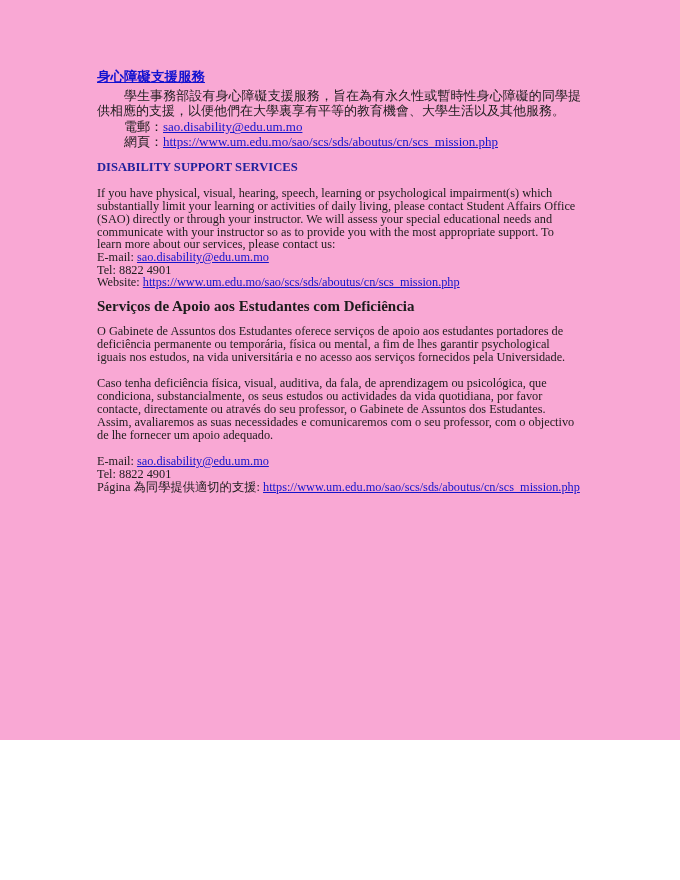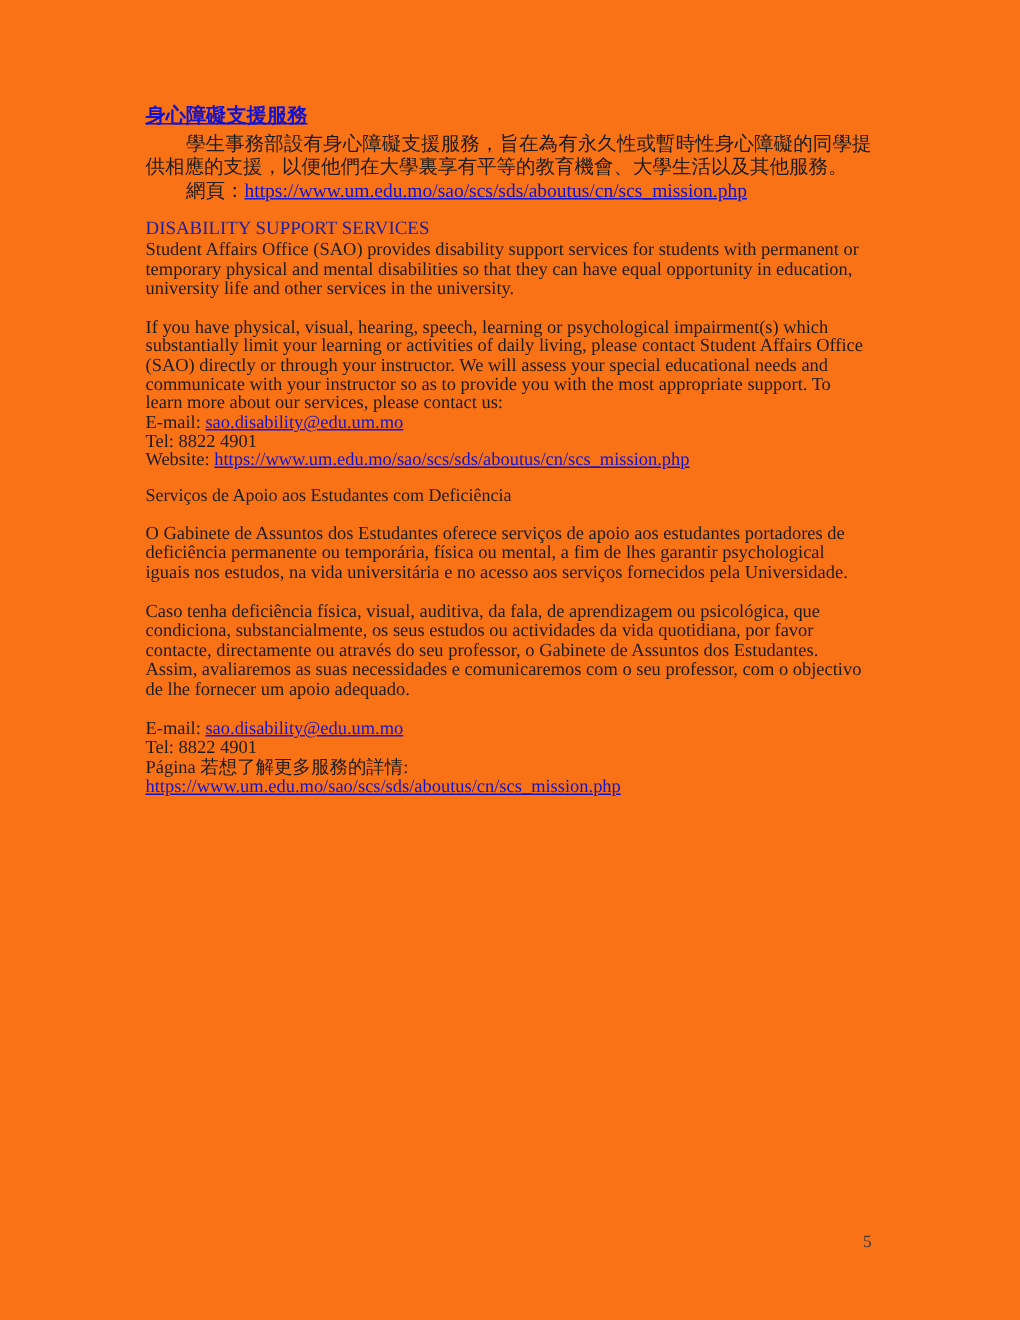--- a/index.html
+++ b/index.html
@@ -3,22 +3,22 @@
 <meta charset="utf-8">
 <style>
   html, body {
     margin: 0;
     padding: 0;
     background: #ffffff;
   }
   .page {
     position: relative;
     width: 680px;
-    height: 880px;
-    background: #f97316;
+    height: 740px;
+    background: #f9a8d4;
     overflow: hidden;
     font-family: "Liberation Serif", "DejaVu Serif", serif;
     color: #1c1c1c;
   }
   .content {
     position: absolute;
     left: 97px;
     top: 69px;
     width: 484px;
   }
@@ -54,37 +54,37 @@
   
   .en-section {
     margin-top: 10px;
     font-size: 12.3px;
     line-height: 12.7px;
   }
   .en-title {
     margin: 12px 0 1px 0;
     font-size: 12.6px;
     line-height: 13px;
-    font-weight: normal;
+    font-weight: bold;
     color: #21219c;
   }
   .en-para { margin: 0; }
   .en-para.second { margin-top: 13px; }
   .en-section .contact-line { line-height: 12.7px; }
 
   .pt-section {
     margin-top: 11px;
     font-size: 12.3px;
     line-height: 13px;
   }
   .pt-title {
     margin: 0 0 12px 0;
-    font-size: 12px;
+    font-size: 15px;
     line-height: 13px;
-    font-weight: normal;
+    font-weight: bold;
     color: #1c1c1c;
   }
   .pt-para { margin: 0; }
   .pt-para.second { margin-top: 13px; }
   .pt-para.third { margin-top: 13px; }
   .pt-contacts { margin-top: 13px; }
   .pt-section .contact-line { line-height: 13px; }
 
   
   .doclink {
@@ -106,42 +106,42 @@
 </head>
 <body>
 
 <div class="page">
   <div class="content">
 
     <section class="zh-section">
       <h2 class="zh-title">身心障礙支援服務</h2>
       <p class="zh-para first">學生事務部設有身心障礙支援服務，旨在為有永久性或暫時性身心障礙的同學提供相應的支援，以便他們在大學裏享有平等的教育機會、大學生活以及其他服務。</p>
       <div class="zh-contacts">
+        <div class="contact-line"><span class="contact-label">電郵：</span><a class="doclink">sao.disability@edu.um.mo</a></div>
         <div class="contact-line"><span class="contact-label">網頁：</span><a class="doclink">https://www.um.edu.mo/sao/scs/sds/aboutus/cn/scs_mission.php</a></div>
       </div>
     </section>
 
     <section class="en-section">
       <h3 class="en-title">DISABILITY SUPPORT SERVICES</h3>
-      <p class="en-para">Student Affairs Office (SAO) provides disability support services for students with permanent or temporary physical and mental disabilities so that they can have equal opportunity in education, university life and other services in the university.</p>
       <p class="en-para second">If you have physical, visual, hearing, speech, learning or psychological impairment(s) which substantially limit your learning or activities of daily living, please contact Student Affairs Office (SAO) directly or through your instructor. We will assess your special educational needs and communicate with your instructor so as to provide you with the most appropriate support. To learn more about our services, please contact us:</p>
       <div class="en-contacts">
         <div class="contact-line"><span class="contact-label">E-mail: </span><a class="doclink">sao.disability@edu.um.mo</a></div>
         <div class="contact-line"><span>Tel: 8822 4901</span></div>
         <div class="contact-line"><span class="contact-label">Website: </span><a class="doclink">https://www.um.edu.mo/sao/scs/sds/aboutus/cn/scs_mission.php</a></div>
       </div>
     </section>
 
     <section class="pt-section">
       <h3 class="pt-title">Serviços de Apoio aos Estudantes com Deficiência</h3>
       <p class="pt-para">O Gabinete de Assuntos dos Estudantes oferece serviços de apoio aos estudantes portadores de deficiência permanente ou temporária, física ou mental, a fim de lhes garantir psychological iguais nos estudos, na vida universitária e no acesso aos serviços fornecidos pela Universidade.</p>
       <p class="pt-para second">Caso tenha deficiência física, visual, auditiva, da fala, de aprendizagem ou psicológica, que condiciona, substancialmente, os seus estudos ou actividades da vida quotidiana, por favor contacte, directamente ou através do seu professor, o Gabinete de Assuntos dos Estudantes. Assim, avaliaremos as suas necessidades e comunicaremos com o seu professor, com o objectivo de lhe fornecer um apoio adequado.</p>
       <div class="pt-contacts">
         <div class="contact-line"><span class="contact-label">E-mail: </span><a class="doclink">sao.disability@edu.um.mo</a></div>
         <div class="contact-line"><span>Tel: 8822 4901</span></div>
-        <div class="contact-line"><span class="contact-label">Página 若想了解更多服務的詳情: </span><a class="doclink">https://www.um.edu.mo/sao/scs/sds/aboutus/cn/scs_mission.php</a></div>
+        <div class="contact-line"><span class="contact-label">Página 為同學提供適切的支援: </span><a class="doclink">https://www.um.edu.mo/sao/scs/sds/aboutus/cn/scs_mission.php</a></div>
       </div>
     </section>
 
   </div>
 
   <div class="page-number">5</div>
 </div>
 
 </body></html>

